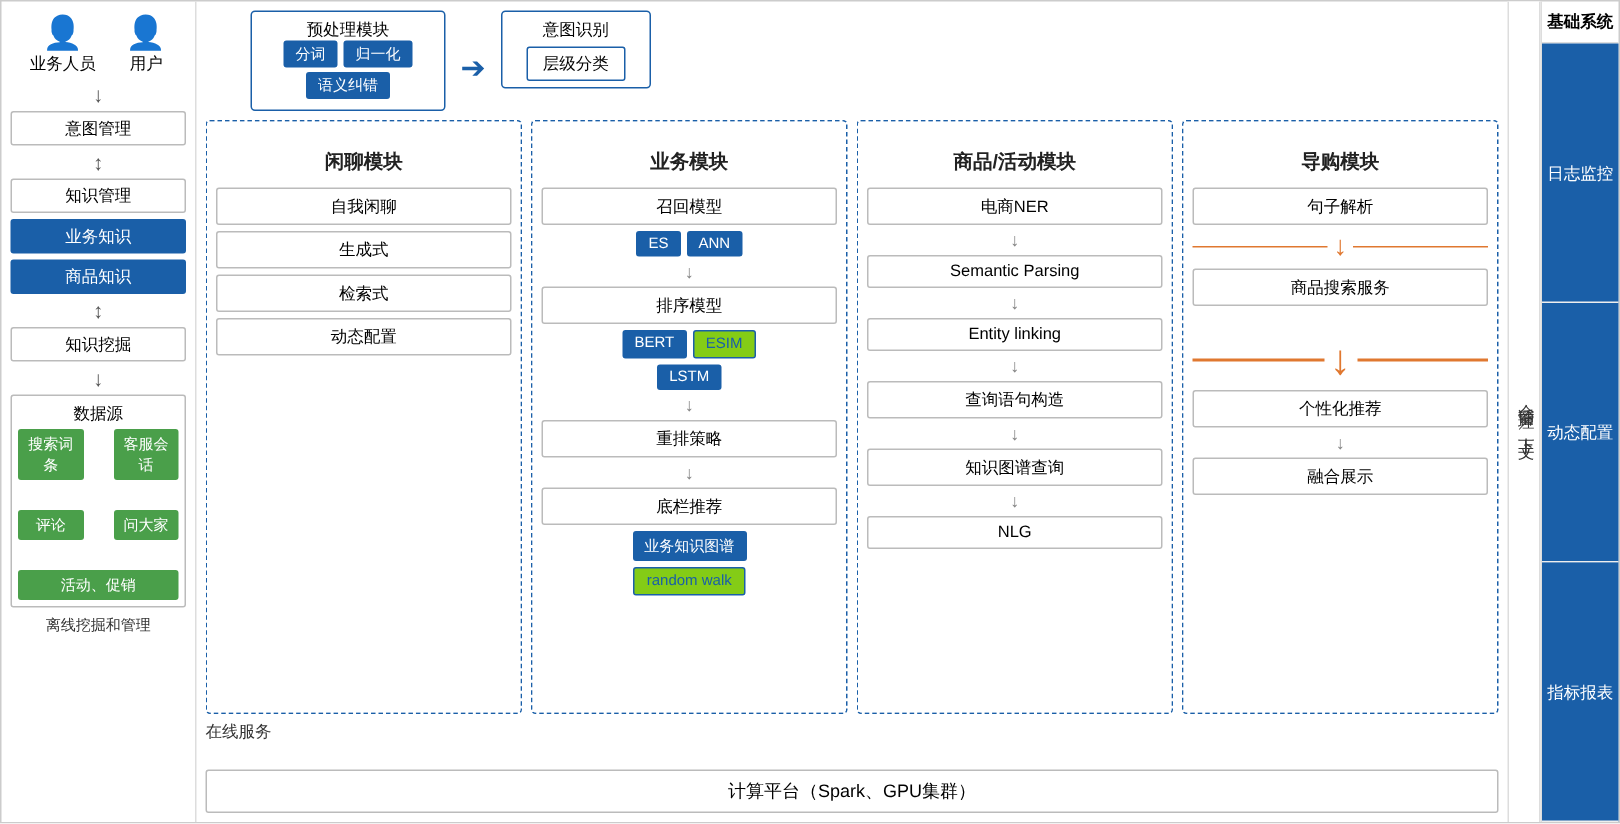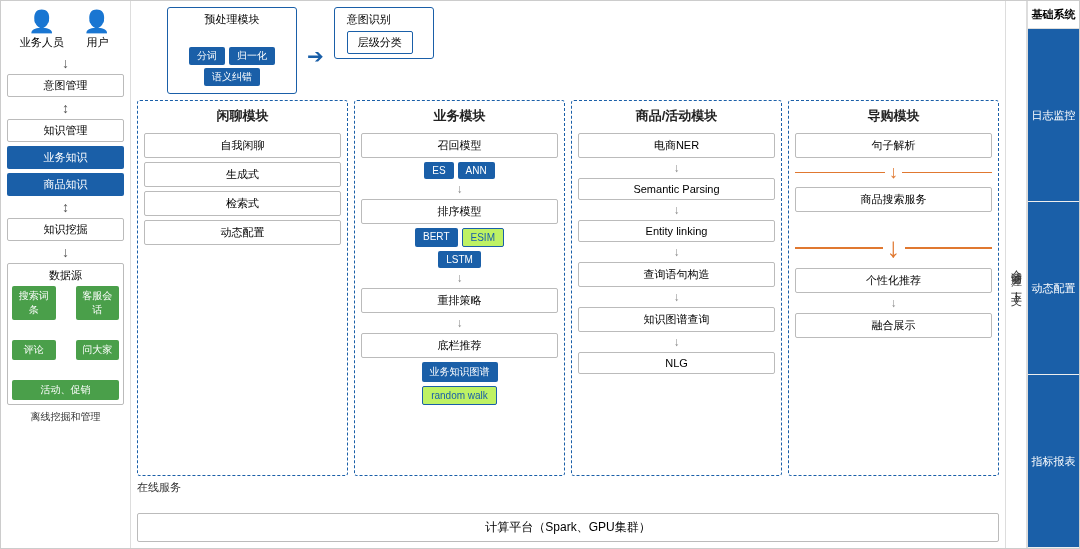--- a/index.html
+++ b/index.html
@@ -130,21 +130,21 @@
     }
     .preprocess-box {
       border: 1px solid #1a5fa8;
       border-radius: 3px;
       padding: 4px 8px;
       min-width: 130px;
     }
     .preprocess-title {
       text-align: center;
       font-size: 11px;
-      margin-bottom: 20px;
+      margin-bottom: 0;
     }
     .preprocess-row {
       display: flex;
       gap: 4px;
       justify-content: center;
       margin-bottom: 3px;
     }
     .preprocess-tag {
       background: #1a5fa8;
       color: #fff;
@@ -152,21 +152,21 @@
       font-size: 10px;
       border-radius: 2px;
     }
     .intent-box {
       border: 1px solid #1a5fa8;
       border-radius: 3px;
       padding: 4px 12px;
       min-width: 100px;
       display: flex;
       flex-direction: column;
-      align-items: flex-start;
+      align-items: center;
     }
     .intent-title {
       font-size: 11px;
       margin-bottom: 4px;
     }
     .intent-tag {
       background: #fff;
       border: 1px solid #1a5fa8;
       padding: 3px 10px;
       font-size: 11px;
@@ -180,21 +180,21 @@
     }
     
     .modules-row {
       display: flex;
       gap: 6px;
       flex: 1;
     }
     .module-box {
       border: 1px dashed #1a5fa8;
       border-radius: 3px;
-      padding: 6px 6px;
+      padding: 18px 6px;
       flex: 1;
       display: flex;
       flex-direction: column;
     }
     .module-title {
       font-size: 13px;
       font-weight: bold;
       text-align: center;
       margin-bottom: 6px;
       color: #222;
@@ -219,21 +219,21 @@
       padding: 3px 8px;
       font-size: 10px;
       border-radius: 2px;
     }
     .tag-outline {
       border: 1px solid #1a5fa8;
       color: #1a5fa8;
       padding: 3px 8px;
       font-size: 10px;
       border-radius: 2px;
-      background: #bef264;
+      background: #84cc16;
     }
     .small-arrow {
       text-align: center;
       color: #888;
       font-size: 12px;
       margin: 1px 0;
     }
     
     .bottom-bar {
       margin-top: 4px;

